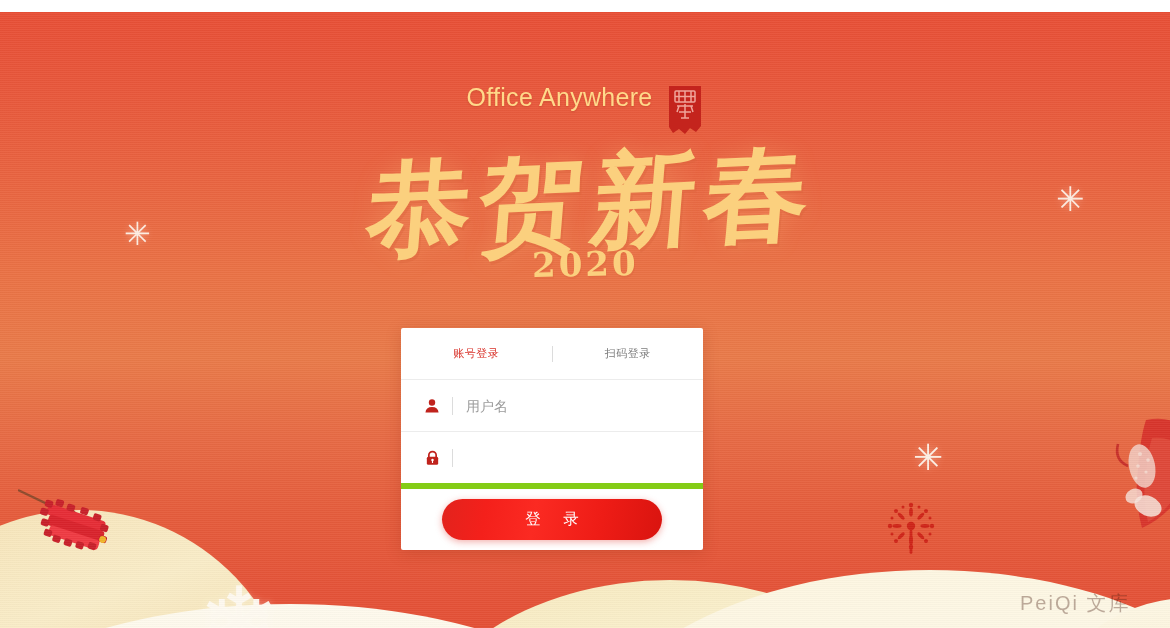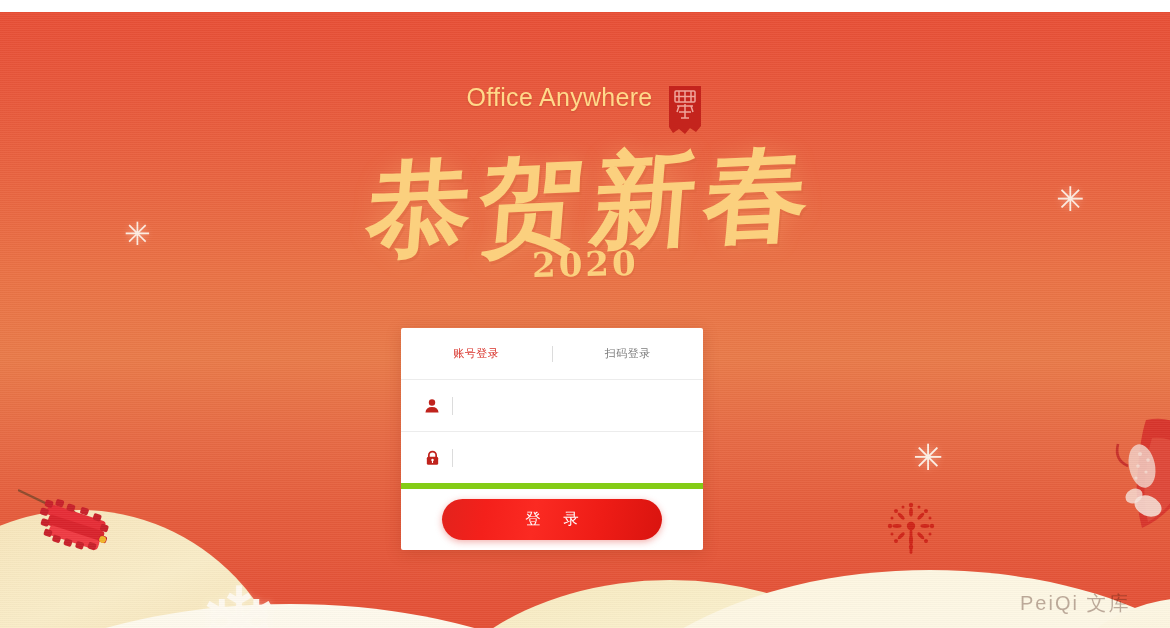--- a/index.html
+++ b/index.html
@@ -308,20 +308,21 @@
     </div>
 
     <div class="field-row">
       <span class="field-icon">
         <svg viewBox="0 0 18 18" width="16" height="16">
           <circle cx="9" cy="5" r="3.6" fill="#c0231d"></circle>
           <path d="M1.6 16.4 q0.4 -6.4 7.4 -6.4 q7 0 7.4 6.4z" fill="#c0231d"></path>
         </svg>
       </span>
       <span class="field-sep"></span>
+      <input class="field-input" type="text" placeholder="用户名" style="">
     </div>
 
     <div class="field-row">
       <span class="field-icon">
         <svg viewBox="0 0 18 18" width="15" height="16">
           <path d="M4.6 8 v-2.4 a4.4 4.4 0 0 1 8.8 0 V8" fill="none" stroke="#c0231d" stroke-width="2.1"></path>
           <rect x="2.2" y="7.6" width="13.6" height="9.4" rx="1.8" fill="#c0231d"></rect>
           <circle cx="9" cy="11.4" r="1.5" fill="#fff"></circle>
           <rect x="8.3" y="11.6" width="1.4" height="3.4" rx="0.6" fill="#fff"></rect>
         </svg>

